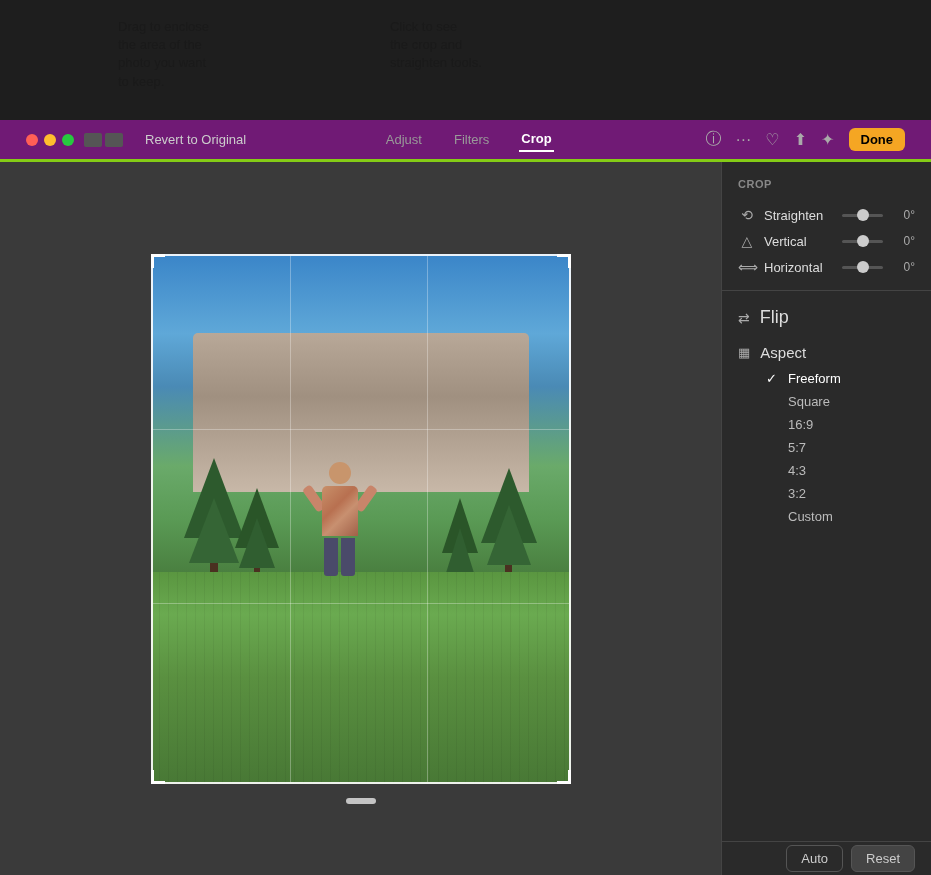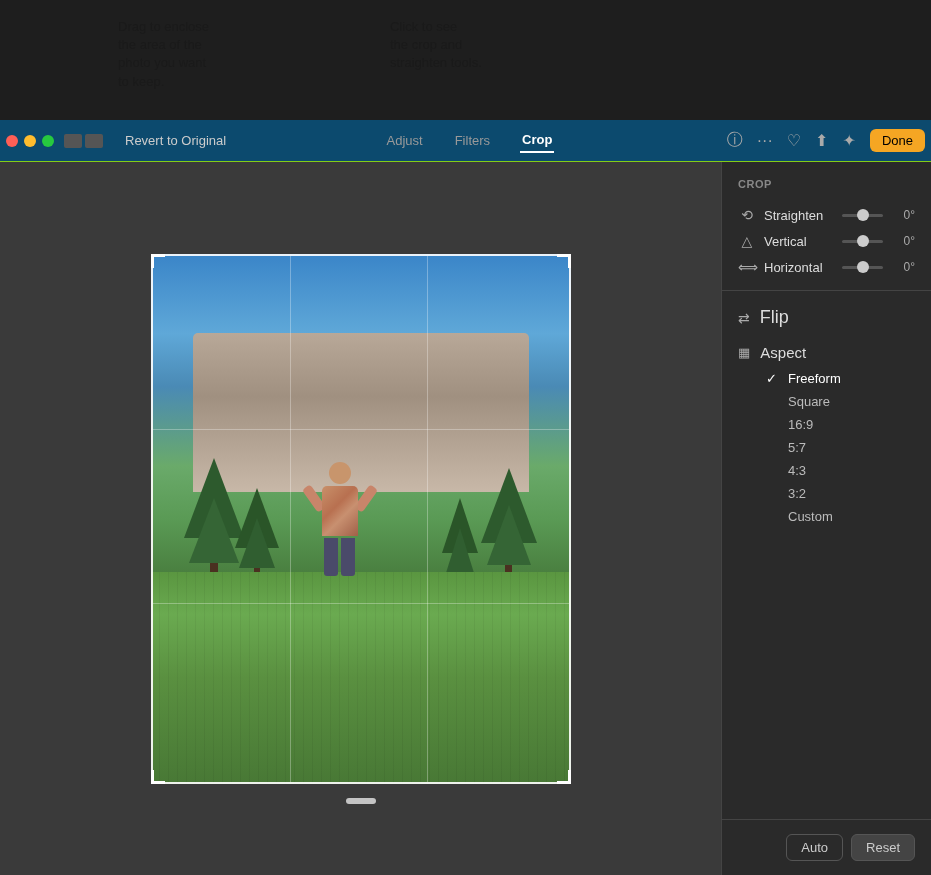--- a/index.html
+++ b/index.html
@@ -22,25 +22,25 @@
       font-weight: 400;
     }
 
     
     .titlebar {
       position: absolute;
       top: 120px;
       left: 0;
       right: 0;
       height: 42px;
-      background: #0c4a6e;
-      border-bottom: 1px solid #84cc16;
-      display: flex;
-      align-items: center;
-      padding: 0 6px;
+      background: #701a75;
+      border-bottom: 3px solid #84cc16;
+      display: flex;
+      align-items: center;
+      padding: 0 26px;
       z-index: 10;
     }
 
     .traffic-lights {
       display: flex;
       gap: 6px;
       margin-right: 10px;
     }
     .traffic-light {
       width: 12px;
@@ -101,21 +101,21 @@
     .toolbar-icon {
       font-size: 16px;
       color: #aaa;
       cursor: pointer;
     }
 
     .done-btn {
       background: #f5a623;
       color: #000;
       font-size: 13px;
-      font-weight: 400;
+      font-weight: 700;
       border: none;
       border-radius: 6px;
       padding: 4px 12px;
       cursor: pointer;
       margin-left: 14px;
     }
 
     
     .main-content {
       position: absolute;
@@ -355,21 +355,21 @@
       color: #fff;
       width: 14px;
     }
 
     
     .bottom-bar {
       position: absolute;
       bottom: 0;
       left: 0;
       right: 0;
-      height: 56px;
+      height: 34px;
       background: #2a2a2a;
       border-top: 1px solid #444;
       display: flex;
       align-items: center;
       justify-content: flex-end;
       padding: 0 16px;
       gap: 8px;
     }
 
     .auto-btn {

